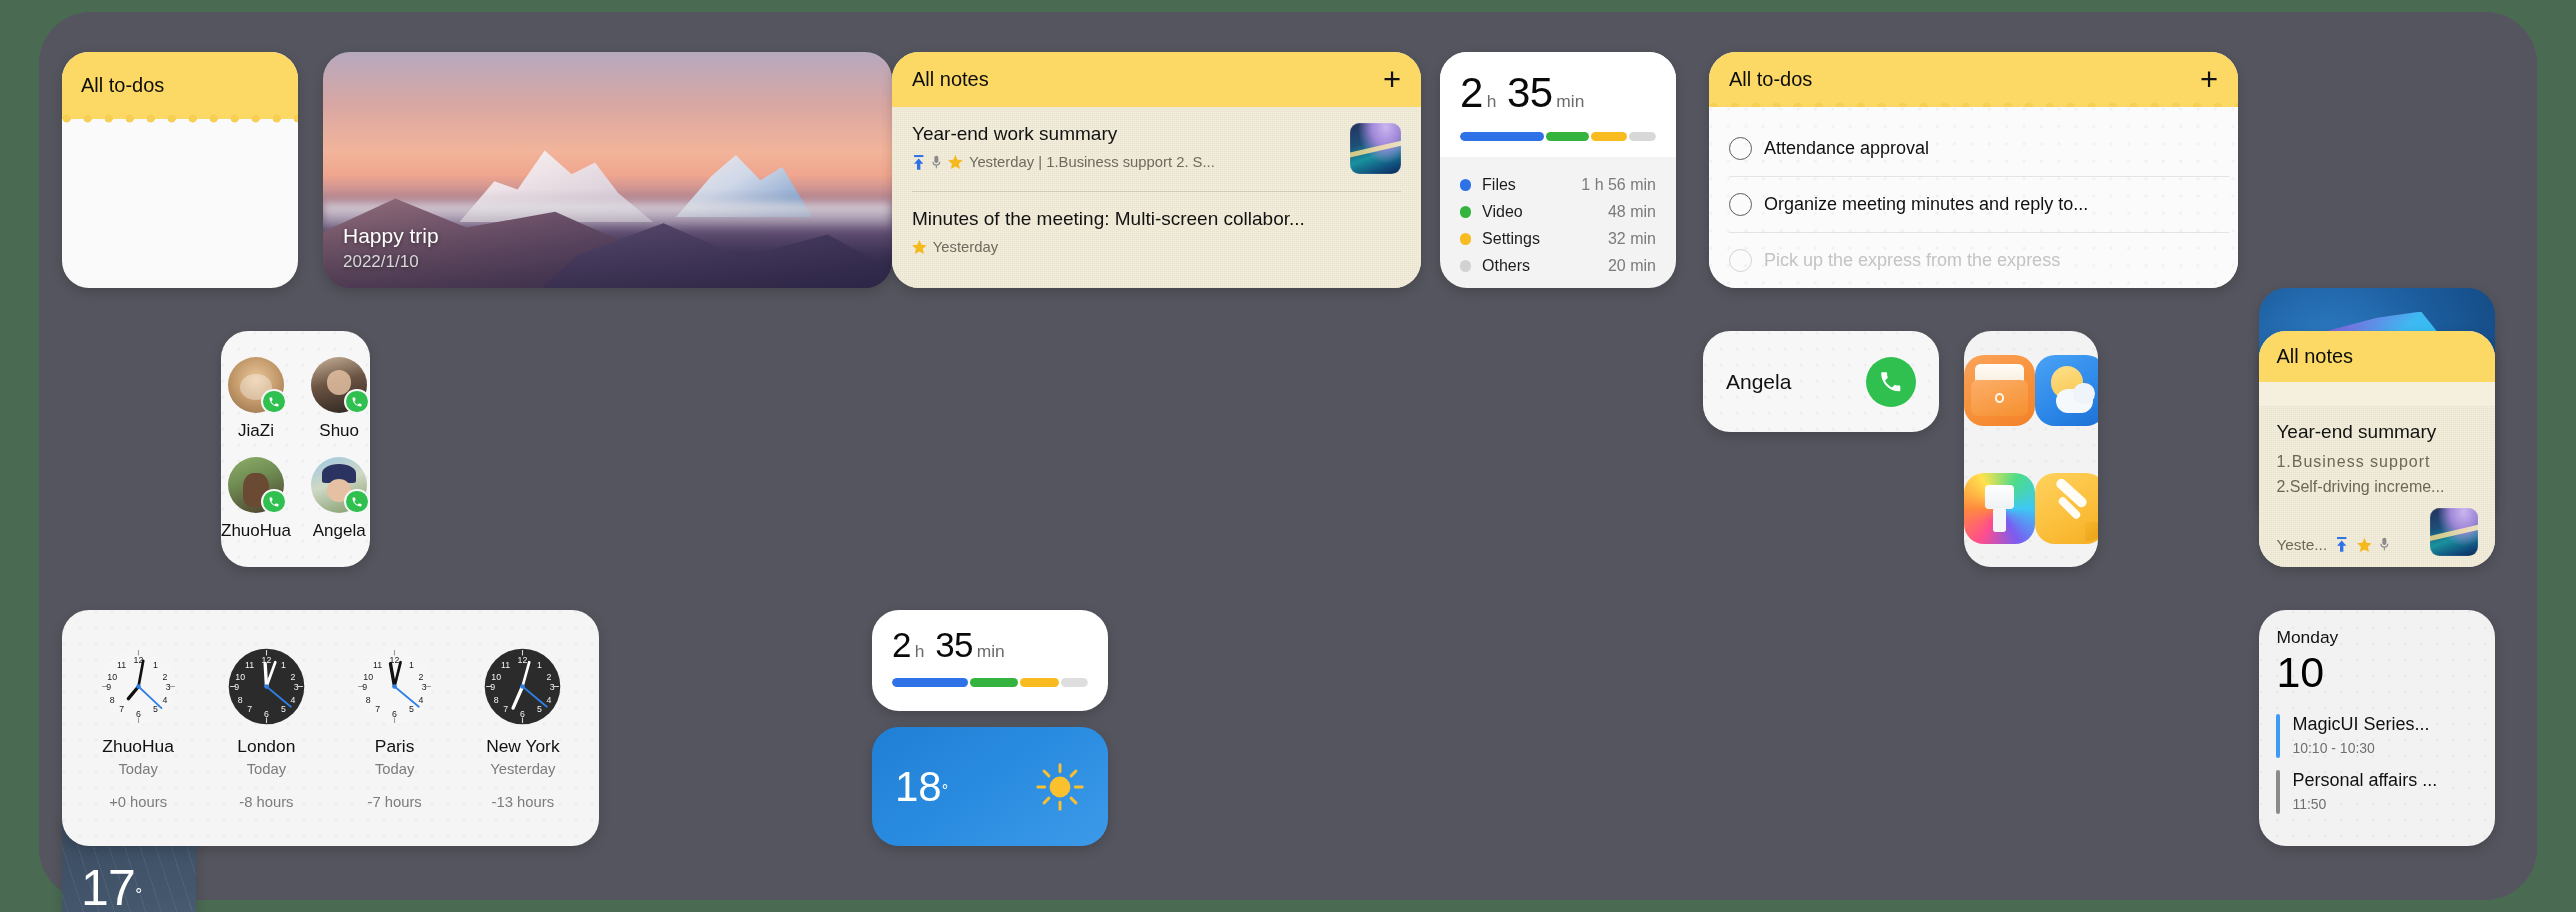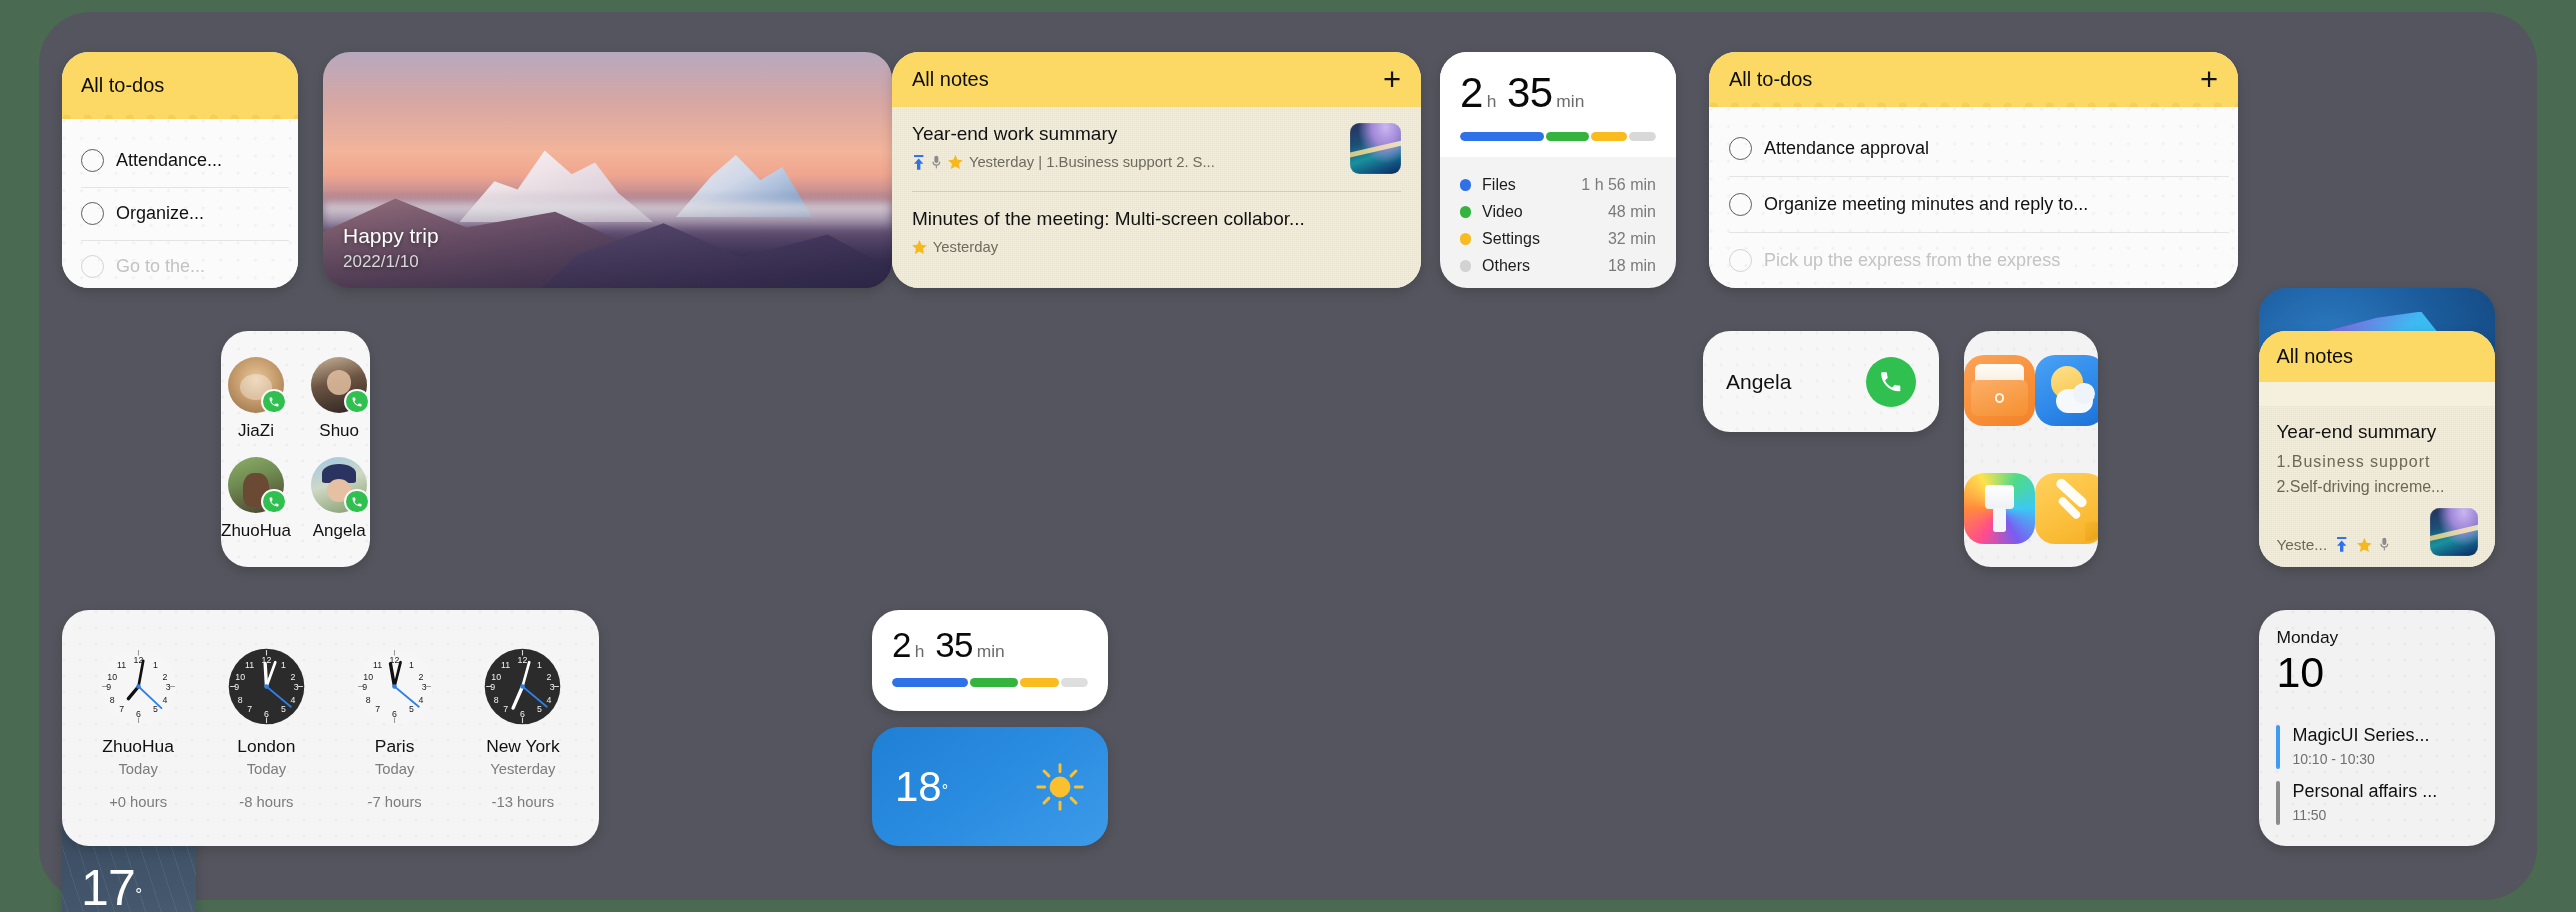--- a/index.html
+++ b/index.html
@@ -191,34 +191,20 @@
 </head>
 <body>
 
 <div id="stage">
   <div class="panel"></div>
 
   <div class="w shadow todo" style="left:62px; top:52px; width:236px; height:236px;">
     <div class="todo-head" style="height:67px; padding:0 19px;">
       <span class="t">All to-dos</span>
       <span class="perf"></span>
-    </div>
-    <div class="todo-body" style="padding:14.8px 0 0 19px;">
-      <div class="todo-row" style="height:53px;">
-        <span class="ck"></span>
-        <span class="lbl">Attendance...</span>
-      </div>
-      <div class="todo-row" style="height:53px;">
-        <span class="ck"></span>
-        <span class="lbl">Organize...</span>
-      </div>
-      <div class="todo-row" style="height:53px;">
-        <span class="ck dim"></span>
-        <span class="lbl dim">Go to the...</span>
-      </div>
     </div>
   </div>
 
   <div class="w shadow photo" style="left:323px; top:52px; width:569px; height:236px;">
     <div style="position:absolute;inset:0;background:
         linear-gradient(180deg,#b6a8be 0%,#d8a7a3 22%,#f2b49a 42%,#f0a68f 52%,#8d7195 70%,#4b3f66 86%,#2b2546 100%);"></div>
 
     <div style="position:absolute;left:24%;top:36%;width:34%;height:36%;
         background:linear-gradient(160deg,#ffffff 0%,#efe4e8 40%,#cdbfd0 100%);
         clip-path:polygon(0% 100%,18% 52%,30% 62%,44% 16%,58% 44%,70% 30%,82% 66%,100% 100%);"></div>
@@ -309,21 +295,21 @@
         <span class="vl">48 min</span>
       </div>
       <div class="legend-row" style="height:27px;">
         <span class="dot" style="background:#f8bc20"></span>
         <span class="nm">Settings</span>
         <span class="vl">32 min</span>
       </div>
       <div class="legend-row" style="height:27px;">
         <span class="dot" style="background:#d2d2d2"></span>
         <span class="nm">Others</span>
-        <span class="vl">18 min</span>
+        <span class="vl">20 min</span>
       </div>
     </div>
   </div>
 
   <div class="w shadow todo" style="left:1709px; top:52px; width:529px; height:236px;">
     <div class="todo-head" style="height:55px; padding:0 20px;">
       <span class="t">All to-dos</span>
       <span class="plus">+</span>
       <span class="perf"></span>
     </div>
@@ -655,21 +641,21 @@
           <line x1="52" y1="52" x2="59" y2="59"></line>
         <line x1="59" y1="13" x2="52" y2="20"></line>
           <line x1="20" y1="52" x2="13" y2="59"></line>
       </g>
     </svg>
   </div>
 
   <div class="w shadow cal" style="left:2259px; top:610px; width:236px; height:236px; padding:17.4px 17.4px;">
     <div class="dow">Monday</div>
     <div class="day">10</div>
-    <div class="evt" style="margin-top:30px;height:44px;">
+    <div class="evt" style="margin-top:19px;height:44px;">
       <span class="strip" style="background:#3d9bf5;"></span>
       <div>
         <div class="et">MagicUI Series...</div>
         <div class="ets">10:10 - 10:30</div>
       </div>
     </div>
     <div class="evt" style="margin-top:12px;height:44px;">
       <span class="strip" style="background:#8b8b8b;"></span>
       <div>
         <div class="et">Personal affairs ...</div>

